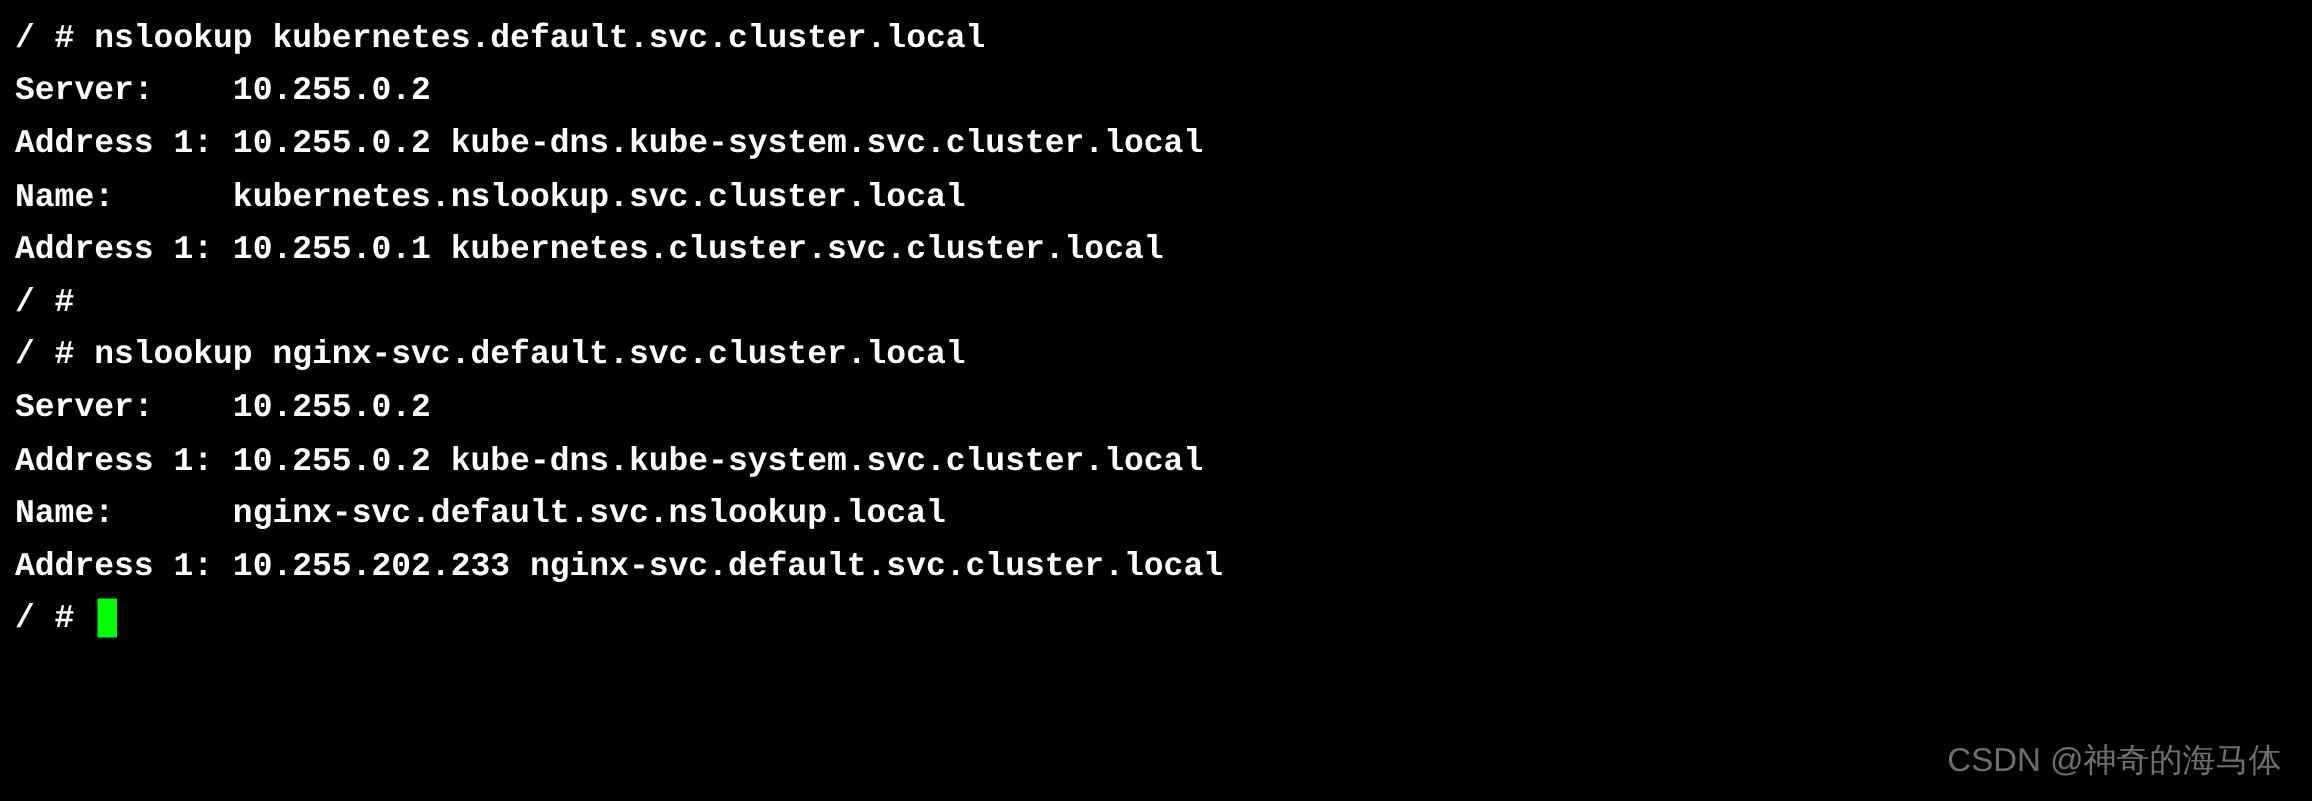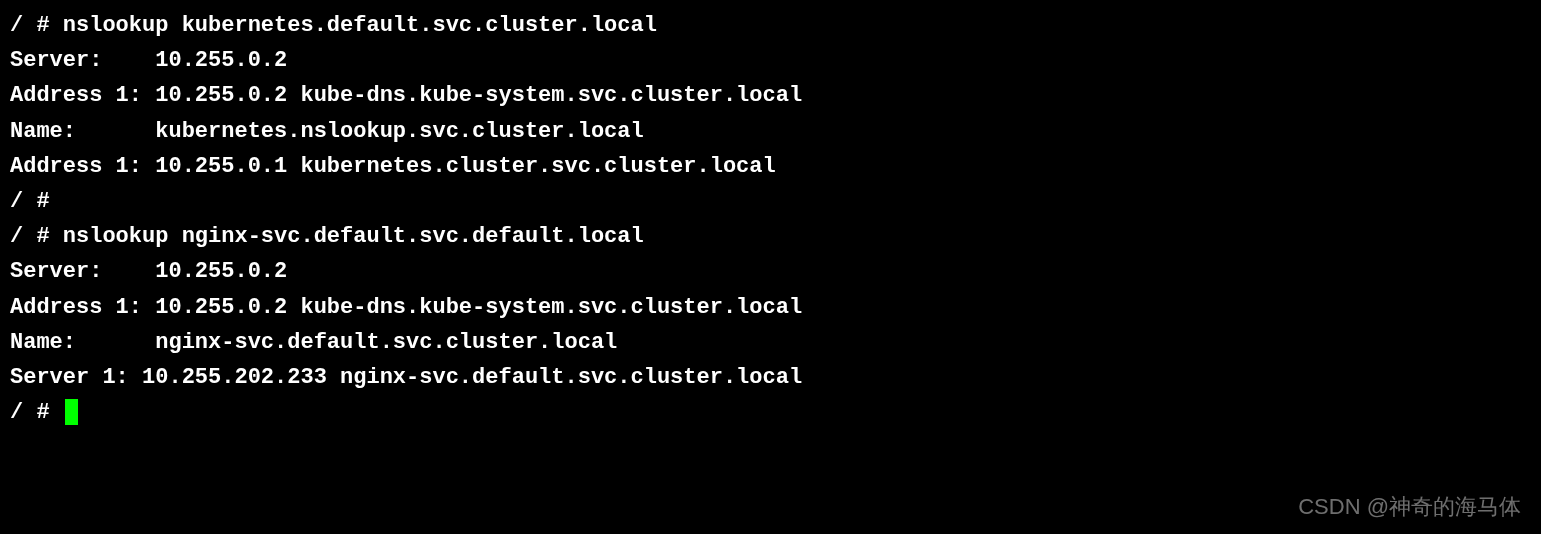--- a/index.html
+++ b/index.html
@@ -46,22 +46,22 @@
 <body>
 
 <div>
   <span class="terminal-line">/ # nslookup kubernetes.default.svc.cluster.local</span>
   <span class="terminal-line">Server:    10.255.0.2</span>
   <span class="terminal-line">Address 1: 10.255.0.2 kube-dns.kube-system.svc.cluster.local</span>
   <span class="terminal-line"></span>
   <span class="terminal-line">Name:      kubernetes.nslookup.svc.cluster.local</span>
   <span class="terminal-line">Address 1: 10.255.0.1 kubernetes.cluster.svc.cluster.local</span>
   <span class="terminal-line">/ #</span>
-  <span class="terminal-line">/ # nslookup nginx-svc.default.svc.default.local</span>
+  <span class="terminal-line">/ # nslookup nginx-svc.default.svc.cluster.local</span>
   <span class="terminal-line">Server:    10.255.0.2</span>
   <span class="terminal-line">Address 1: 10.255.0.2 kube-dns.kube-system.svc.cluster.local</span>
   <span class="terminal-line"></span>
-  <span class="terminal-line">Name:      nginx-svc.default.svc.cluster.local</span>
-  <span class="terminal-line">Server 1: 10.255.202.233 nginx-svc.default.svc.cluster.local</span>
+  <span class="terminal-line">Name:      nginx-svc.default.svc.nslookup.local</span>
+  <span class="terminal-line">Address 1: 10.255.202.233 nginx-svc.default.svc.cluster.local</span>
   <span class="terminal-line"><span>/ # </span><span class="cursor"></span></span>
 </div>
 
 <div class="watermark">CSDN @神奇的海马体</div>
 
 </body></html>

